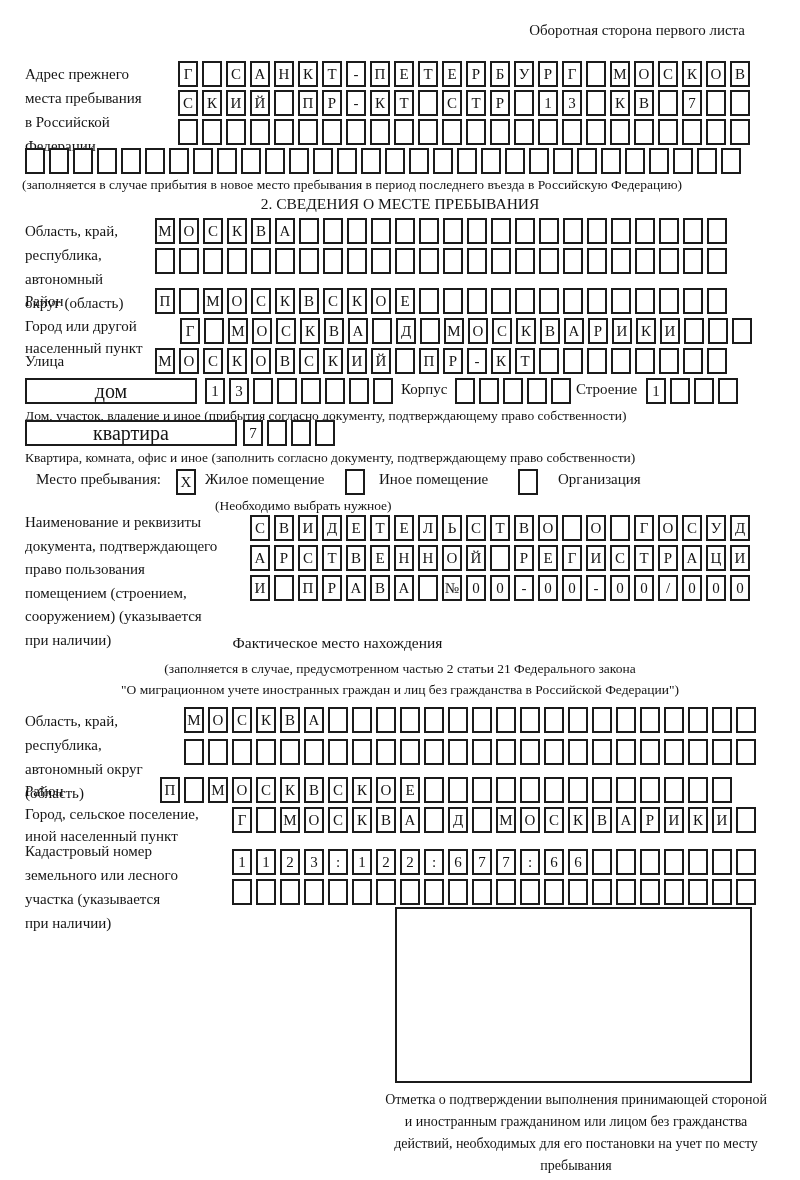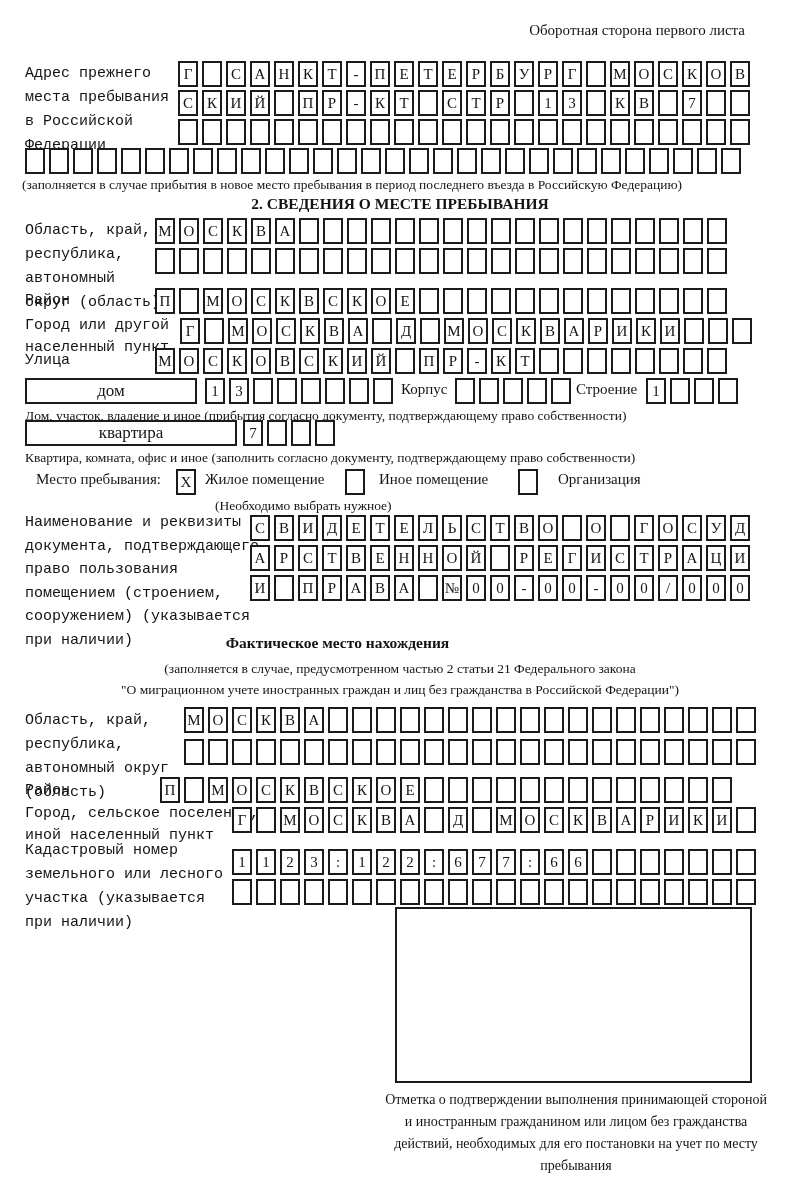--- a/index.html
+++ b/index.html
@@ -7,29 +7,29 @@
     position:relative;width:800px;height:1180px;margin:0 auto;background:#fff;
     font-family:"Liberation Serif","DejaVu Serif",serif;color:#141414;overflow:hidden;
   }
   .abs{position:absolute;}
   .cells{display:flex;gap:4px;}
   .cell{
     width:20px;height:26px;box-sizing:border-box;border:2px solid #1b1b1b;background:#fff;
     display:flex;align-items:center;justify-content:center;
     font-size:15px;line-height:1;
   }
-  .lbl{font-size:15px;line-height:24px;white-space:pre-line;font-family:Liberation Mono, monospace;}
+  .lbl{font-size:15px;line-height:24px;white-space:pre-line;}
   .lh22{line-height:22px;}
   .cap{font-size:13.5px;line-height:17px;}
   .center{text-align:center;}
-  .bold{font-weight:bold;}
+  .bold{font-weight:normal;}
   .t15{font-size:15px;}
   .widebox{
     box-sizing:border-box;border:2px solid #1b1b1b;height:26px;background:#fff;
-    display:flex;align-items:center;justify-content:center;font-size:17px;
+    display:flex;align-items:center;justify-content:center;font-size:20px;
   }
   .stampbox{box-sizing:border-box;border:2px solid #1b1b1b;background:#fff;}
 </style>
 </head>
 <body>
 
 <div class="page">
 
   <div class="abs t15" style="top:22px;right:55px;">Оборотная сторона первого листа</div>
 

